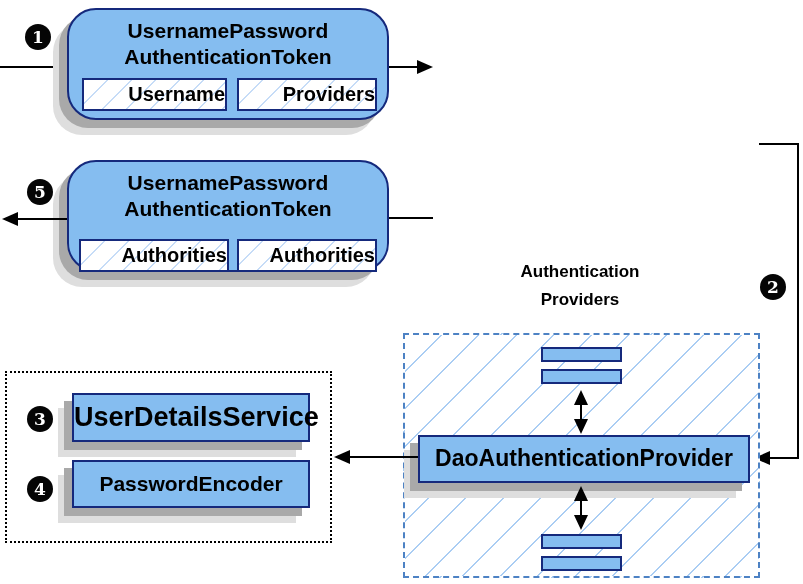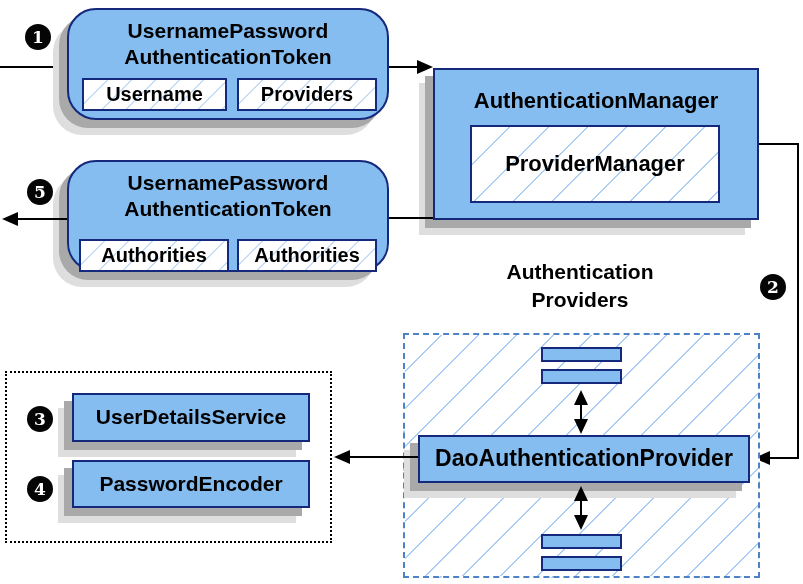--- a/index.html
+++ b/index.html
@@ -11,21 +11,21 @@
   .node{
     position:absolute;background:#85bdf0;border:2px solid #15297c;box-sizing:border-box;
     font-weight:bold;text-align:center;
     box-shadow:-8px 8px 0 #a9a9a9, -14px 15px 0 #dedede;
   }
   .rounded{border-radius:29px;}
   .hatch-field{
     position:absolute;background:
       repeating-linear-gradient(135deg,#ffffff 0 16px,#c6dcf7 16px 17px);
     border:2px solid #15297c;box-sizing:border-box;
-    font-weight:bold;text-align:center;box-shadow:none;
+    font-weight:bold;text-align:right;box-shadow:none;
   }
   .hatch-inner{
     position:absolute;background:
       repeating-linear-gradient(135deg,#ffffff 0 26px,#aecff4 26px 27.5px);
     border:2px solid #15297c;box-sizing:border-box;font-weight:bold;text-align:center;
   }
   .dashed-zone{
     position:absolute;background:
       repeating-linear-gradient(135deg,#ffffff 0 25px,#aacdf3 25px 26.5px);
     border:2px dashed #4d82c4;box-sizing:border-box;
@@ -66,24 +66,20 @@
       <div>UsernamePassword</div>
       <div>AuthenticationToken</div>
     </div>
     <div class="hatch-field" style="left:13px;top:68px;width:145px;height:33px;font-size:20px;line-height:29px;">Username</div>
     <div class="hatch-field" style="left:168px;top:68px;width:140px;height:33px;font-size:20px;line-height:29px;">Providers</div>
   </div>
 
   <div class="hline" style="left:389px;top:66px;width:30px;"></div>
   <div class="arr arr-right" style="left:417px;top:60px;"></div>
 
-  <div class="node" style="left:433px;top:68px;width:326px;height:152px;">
-    <div style="font-size:22px;padding-top:18px;">AuthenticationManager</div>
-    <div class="hatch-inner" style="left:35px;top:55px;width:250px;height:78px;font-size:22px;line-height:74px;">ProviderManager</div>
-  </div>
 
   <div class="hline" style="left:759px;top:143px;width:40px;"></div>
   <div class="vline" style="left:797px;top:143px;height:316px;"></div>
   <div class="hline" style="left:770px;top:457px;width:29px;"></div>
   <div class="arr arr-left" style="left:754px;top:451px;"></div>
   <div class="badge" style="left:760px;top:274px;">2</div>
 
   <div class="hline" style="left:389px;top:217px;width:44px;"></div>
 
   <div class="node rounded" style="left:67px;top:160px;width:322px;height:112px;">
@@ -92,21 +88,21 @@
       <div>AuthenticationToken</div>
     </div>
     <div class="hatch-field" style="left:10px;top:77px;width:150px;height:33px;font-size:20px;line-height:29px;">Authorities</div>
     <div class="hatch-field" style="left:168px;top:77px;width:140px;height:33px;font-size:20px;line-height:29px;">Authorities</div>
   </div>
 
   <div class="hline" style="left:14px;top:218px;width:53px;"></div>
   <div class="arr arr-left" style="left:2px;top:212px;"></div>
   <div class="badge" style="left:27px;top:179px;">5</div>
 
-  <div class="label" style="left:470px;top:258px;width:220px;font-size:21px;line-height:28px;">
+  <div class="label" style="left:470px;top:258px;width:220px;font-size:17px;line-height:28px;">
     <div>Authentication</div>
     <div>Providers</div>
   </div>
 
   <div class="dashed-zone" style="left:403px;top:333px;width:357px;height:245px;"></div>
 
   <div class="bar" style="top:347px;"></div>
   <div class="bar" style="top:369px;"></div>
 
   <div class="vline" style="left:580px;top:398px;height:26px;"></div>
@@ -120,19 +116,19 @@
   <div class="arr arr-down" style="left:574px;top:515px;"></div>
 
   <div class="bar" style="top:534px;"></div>
   <div class="bar" style="top:556px;"></div>
 
   <div class="hline" style="left:346px;top:456px;width:72px;"></div>
   <div class="arr arr-left" style="left:334px;top:450px;"></div>
 
   <div class="dotted-zone" style="left:5px;top:371px;width:327px;height:172px;"></div>
 
-  <div class="node" style="left:72px;top:393px;width:238px;height:49px;font-size:21px;line-height:44px;">UserDetailsService</div>
+  <div class="node" style="left:72px;top:393px;width:238px;height:49px;font-size:27px;line-height:44px;">UserDetailsService</div>
   <div class="badge" style="left:27px;top:406px;">3</div>
 
   <div class="node" style="left:72px;top:460px;width:238px;height:48px;font-size:21px;line-height:43px;">PasswordEncoder</div>
   <div class="badge" style="left:27px;top:476px;">4</div>
 
 </div>
 
 </body></html>

